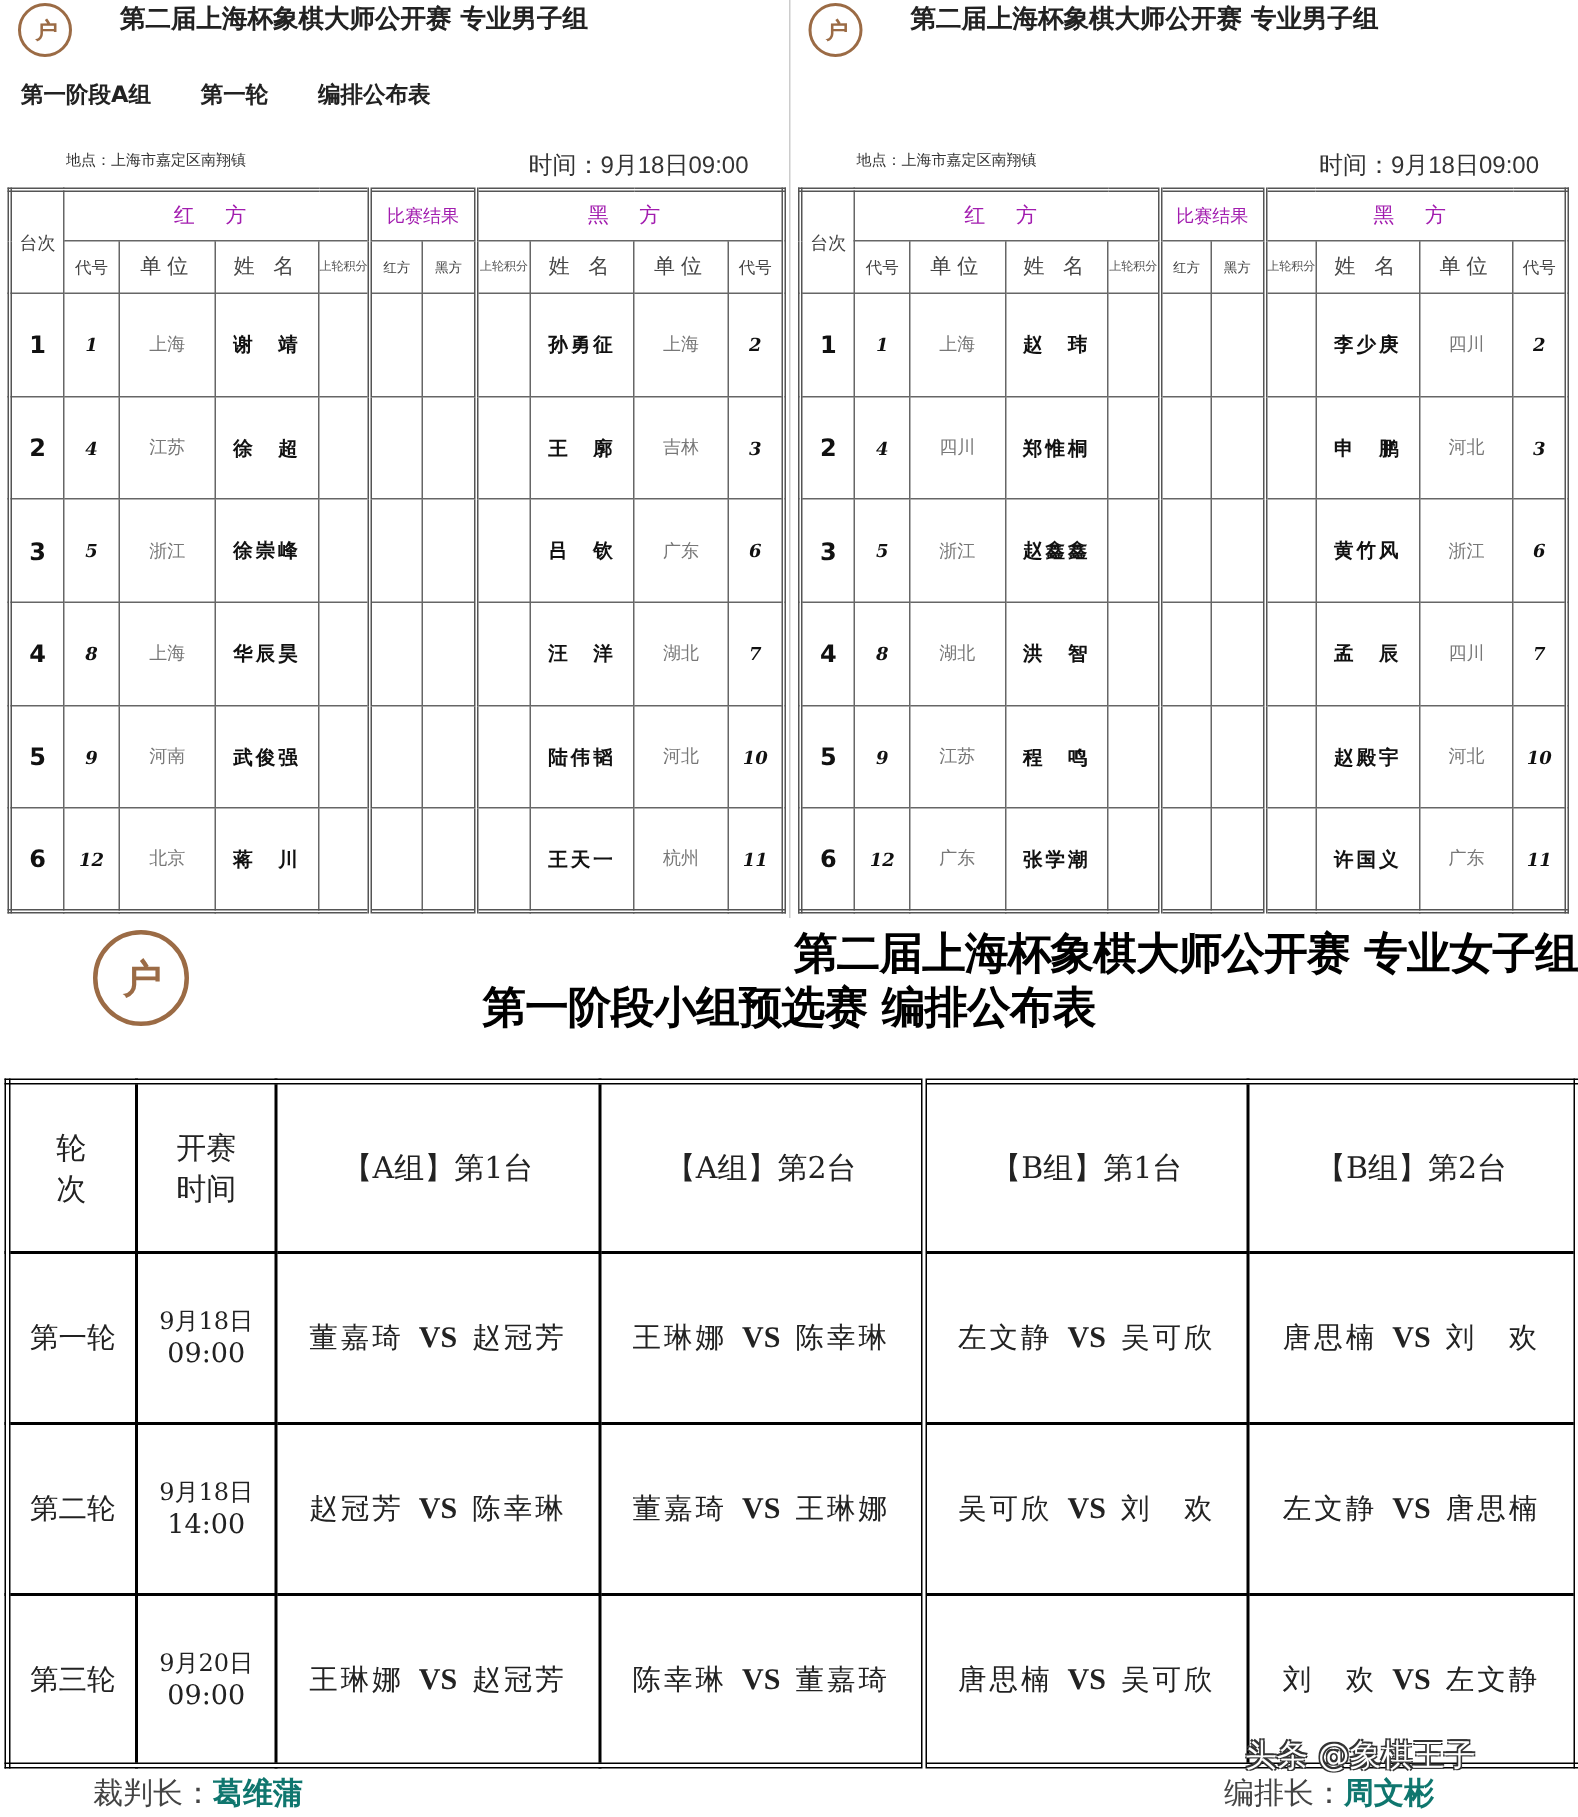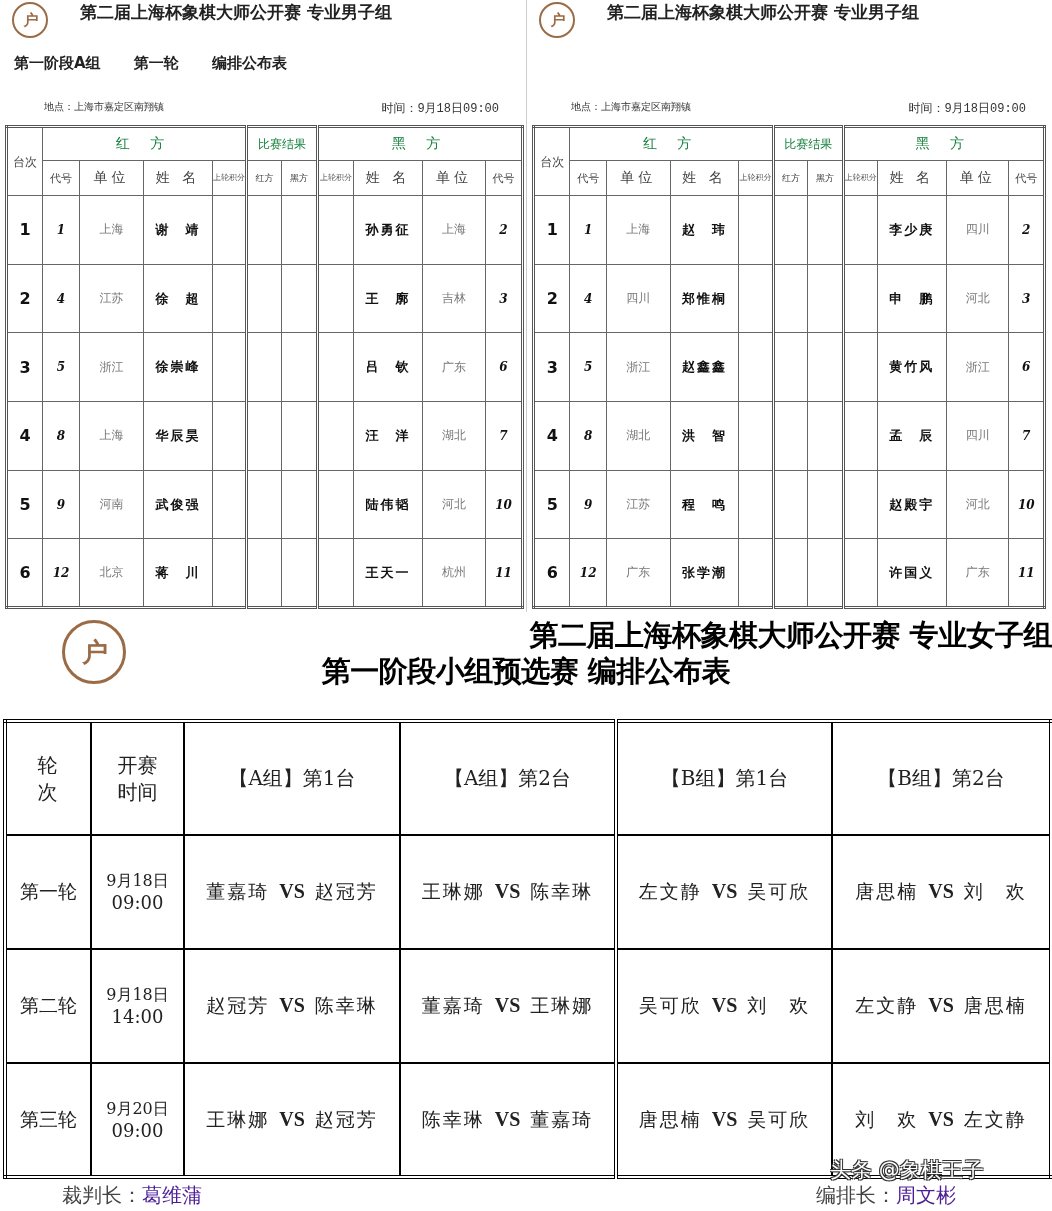--- a/index.html
+++ b/index.html
@@ -16,26 +16,26 @@
           font-family: "DejaVu Serif", serif; font-size: 15px; font-weight: bold; letter-spacing: -2px; }
   .sheet .logo { left: 12px; top: 2px; }
 
   .sheet-title { position: absolute; top: 1px; left: 80px; font-family: "DejaVu Sans", sans-serif;
                  font-weight: bold; font-size: 17px; color: #222; white-space: nowrap; }
   .sheet-sub { position: absolute; top: 54px; left: 0; width: 100%; text-align: left;
                font-family: "DejaVu Sans", sans-serif; font-weight: bold; font-size: 15px; color: #222;
                word-spacing: 0; }
   .sheet-sub span { margin: 0 14px; }
   .sheet-loc { position: absolute; top: 100px; left: 44px; font-size: 10px; color: #333; font-family: "DejaVu Sans", sans-serif; }
-  .sheet-time { position: absolute; top: 100px; right: 26px; font-size: 12px; color: #333; font-family: Liberation Mono, monospace; }
+  .sheet-time { position: absolute; top: 100px; right: 26px; font-size: 16px; color: #333; font-family: Liberation Sans, sans-serif; }
 
   .mtable { position: absolute; top: 125px; left: 5px; border-collapse: collapse;
             border: 3px double #555; table-layout: fixed; }
   .mtable td, .mtable th { border: 1px solid #666; text-align: center; vertical-align: middle; padding: 0; font-weight: normal; }
-  .mtable .grp { height: 34px; font-size: 14px; color: #15803d; letter-spacing: 8px; }
+  .mtable .grp { height: 34px; font-size: 14px; color: #a21caf; letter-spacing: 8px; }
   .mtable .grp.res { letter-spacing: 0; font-size: 12px; }
   .mtable .sub { height: 35px; font-size: 11px; color: #444; margin-left: 44px; }
   .mtable .sub.big { font-size: 14px; letter-spacing: 4px; }
   .mtable .sub.tiny { font-size: 8px; line-height: 10px; color: #555; }
   .mtable .sub.sm { font-size: 9px; }
   .mtable .taici { font-size: 12px; line-height: 16px; color: #444; }
   .mtable tbody td { height: 68.7px; }
   .mtable .board { font-family: "DejaVu Sans", sans-serif; font-weight: bold; font-size: 16px; }
   .mtable .code { font-style: italic; font-weight: bold; font-size: 12px; }
   .mtable .unit { color: #777; font-size: 12px; }
@@ -57,21 +57,21 @@
   .wtable tbody td { height: 114px; font-size: 19px; color: #222; }
   .wtable .round { font-size: 19px; letter-spacing: 0; }
   .wtable .hdr-round { letter-spacing: 10px; padding-left: 8px; }
   .wtable .time { font-size: 16px; line-height: 22px; }
   .wtable .time .t2 { font-size: 18px; }
   .wtable .match { white-space: nowrap; letter-spacing: 2px; }
   .wtable .vs { font-family: "Liberation Serif", serif; font-weight: bold; font-size: 20px; margin: 0 10px; letter-spacing: 0; }
   .wtable .sep-l { border-left: 4px double #000; }
 
   .footer-ref { position: absolute; top: 1182px; left: 62px; font-size: 20px; color: #444; font-family: "DejaVu Sans", sans-serif; }
-  .footer-ref b, .footer-arr b { color: #4c1d95; font-weight: normal; }
+  .footer-ref b, .footer-arr b { color: #0f766e; font-weight: bold; }
   .footer-arr { position: absolute; top: 1182px; left: 816px; font-size: 20px; color: #444; font-family: "DejaVu Sans", sans-serif; }
   .watermark { position: absolute; top: 1156px; left: 830px; font-size: 21px; color: #fff;
                font-family: "DejaVu Sans", sans-serif;
                text-shadow: -1px -1px 0 #333, 1px -1px 0 #333, -1px 1px 0 #333, 1px 1px 0 #333; }
 </style>
 </head>
 <body>
 
 <div class="sheet a">
   <div class="logo">户</div>

